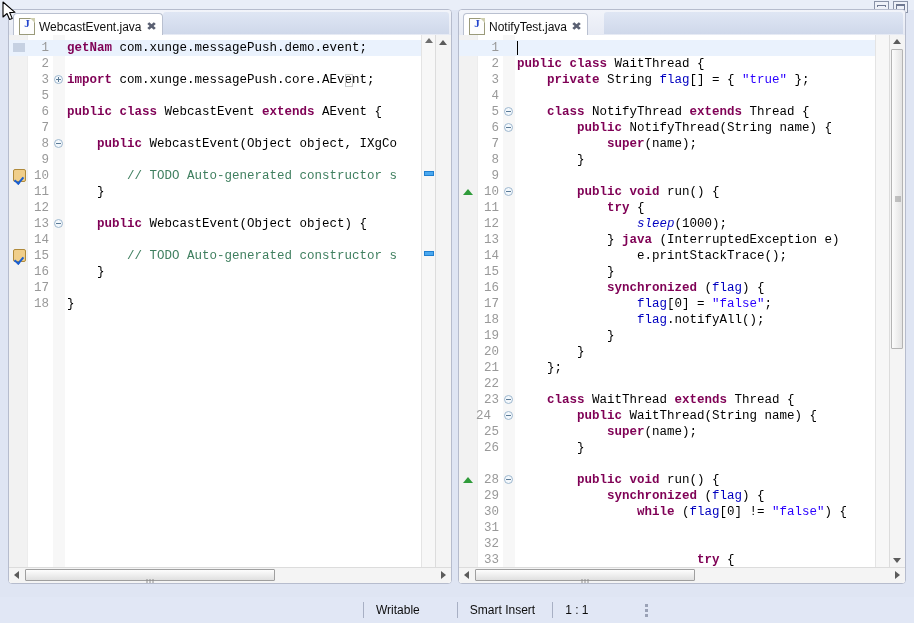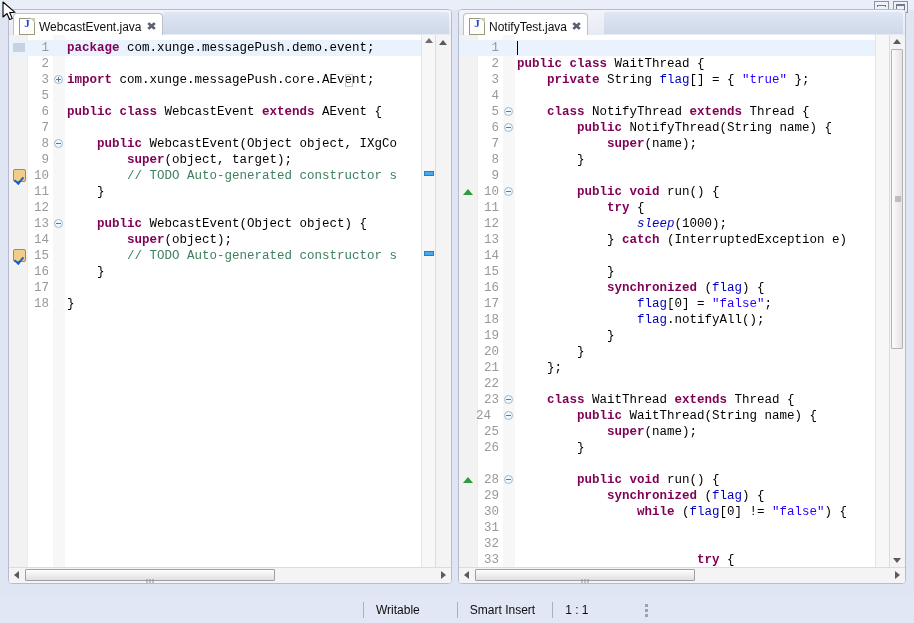--- a/index.html
+++ b/index.html
@@ -278,33 +278,33 @@
         <span class="tab-label">WebcastEvent.java</span>
         <span class="tab-close">✖</span>
       </div>
       <div class="tab-filler" style="left:154px;right:2px;"></div>
     </div>
 
     <div class="edbody">
       <div class="marker-col"></div>
       <div class="fold-col" style="left:44px;width:12px;"></div>
       <div class="codewrap" id="code-left">
-          <div class="coderow cur" style="top: 5px; position: absolute; left: 0px; right: 0px;"><span class="lnum" style="left: 14px;">1</span><span class="codetext" style="left: 58px;"><span class="kw">package</span><span class="pln"> com.xunge.messagePush.demo.event;</span></span></div>
+          <div class="coderow cur" style="top: 5px; position: absolute; left: 0px; right: 0px;"><span class="lnum" style="left: 14px;">1</span><span class="codetext" style="left: 58px;"><span class="kw">getNam</span><span class="pln"> com.xunge.messagePush.demo.event;</span></span></div>
           <div class="coderow" style="top: 21px; position: absolute; left: 0px; right: 0px;"><span class="lnum" style="left: 14px;">2</span><span class="codetext" style="left: 58px;"></span></div>
           <div class="coderow" style="top: 37px; position: absolute; left: 0px; right: 0px;"><span class="lnum" style="left: 14px;">3</span><span class="codetext" style="left: 58px;"><span class="kw">import</span><span class="pln"> com.xunge.messagePush.core.AEvent;</span></span><span class="fold plus" style="left: 45px; top: 3px;"></span><span class="eol-box" style="left: 336px; top: 2px;"></span></div>
           <div class="coderow" style="top: 53px; position: absolute; left: 0px; right: 0px;"><span class="lnum" style="left: 14px;">5</span><span class="codetext" style="left: 58px;"></span></div>
           <div class="coderow" style="top: 69px; position: absolute; left: 0px; right: 0px;"><span class="lnum" style="left: 14px;">6</span><span class="codetext" style="left: 58px;"><span class="kw">public class</span><span class="pln"> WebcastEvent </span><span class="kw">extends</span><span class="pln"> AEvent {</span></span></div>
           <div class="coderow" style="top: 85px; position: absolute; left: 0px; right: 0px;"><span class="lnum" style="left: 14px;">7</span><span class="codetext" style="left: 58px;"></span></div>
           <div class="coderow" style="top: 101px; position: absolute; left: 0px; right: 0px;"><span class="lnum" style="left: 14px;">8</span><span class="codetext" style="left: 58px;"><span class="pln">    </span><span class="kw">public</span><span class="pln"> WebcastEvent(Object object, IXgCo</span></span><span class="fold" style="left: 45px; top: 3px;"></span></div>
-          <div class="coderow" style="top: 117px; position: absolute; left: 0px; right: 0px;"><span class="lnum" style="left: 14px;">9</span><span class="codetext" style="left: 58px;"><span class="pln">        </span><span class="kw">super</span><span class="pln">(object, target);</span></span></div>
+          <div class="coderow" style="top: 117px; position: absolute; left: 0px; right: 0px;"><span class="lnum" style="left: 14px;">9</span></div>
           <div class="coderow" style="top: 133px; position: absolute; left: 0px; right: 0px;"><span class="lnum" style="left: 14px;">10</span><span class="codetext" style="left: 58px;"><span class="cmt">        // TODO Auto-generated constructor s</span></span><span class="todo-ico" style="left: 4px; top: 1px;"></span></div>
           <div class="coderow" style="top: 149px; position: absolute; left: 0px; right: 0px;"><span class="lnum" style="left: 14px;">11</span><span class="codetext" style="left: 58px;"><span class="pln">    }</span></span></div>
           <div class="coderow" style="top: 165px; position: absolute; left: 0px; right: 0px;"><span class="lnum" style="left: 14px;">12</span><span class="codetext" style="left: 58px;"></span></div>
           <div class="coderow" style="top: 181px; position: absolute; left: 0px; right: 0px;"><span class="lnum" style="left: 14px;">13</span><span class="codetext" style="left: 58px;"><span class="pln">    </span><span class="kw">public</span><span class="pln"> WebcastEvent(Object object) {</span></span><span class="fold" style="left: 45px; top: 3px;"></span></div>
-          <div class="coderow" style="top: 197px; position: absolute; left: 0px; right: 0px;"><span class="lnum" style="left: 14px;">14</span><span class="codetext" style="left: 58px;"><span class="pln">        </span><span class="kw">super</span><span class="pln">(object);</span></span></div>
+          <div class="coderow" style="top: 197px; position: absolute; left: 0px; right: 0px;"><span class="lnum" style="left: 14px;">14</span></div>
           <div class="coderow" style="top: 213px; position: absolute; left: 0px; right: 0px;"><span class="lnum" style="left: 14px;">15</span><span class="codetext" style="left: 58px;"><span class="cmt">        // TODO Auto-generated constructor s</span></span><span class="todo-ico" style="left: 4px; top: 1px;"></span></div>
           <div class="coderow" style="top: 229px; position: absolute; left: 0px; right: 0px;"><span class="lnum" style="left: 14px;">16</span><span class="codetext" style="left: 58px;"><span class="pln">    }</span></span></div>
           <div class="coderow" style="top: 245px; position: absolute; left: 0px; right: 0px;"><span class="lnum" style="left: 14px;">17</span><span class="codetext" style="left: 58px;"></span></div>
           <div class="coderow" style="top: 261px; position: absolute; left: 0px; right: 0px;"><span class="lnum" style="left: 14px;">18</span><span class="codetext" style="left: 58px;"><span class="pln">}</span></span></div>
           <span class="hl-box" style="left: 4px; top: 8px;"></span>
         </div>
       <div class="ovruler" id="ov-left" style="right:15px;width:14px;bottom:16px;">
           <span class="ov-mark" style="top: 136px;"></span>
           <span class="ov-mark" style="top: 216px;"></span>
           <span style="position: absolute; left: 3px; top: 3px; width: 0px; height: 0px; border-left: 4px solid transparent; border-right: 4px solid transparent; border-bottom: 5px solid rgb(110, 110, 110);"></span>
@@ -343,22 +343,22 @@
           <div class="coderow" style="top: 37px; position: absolute; left: 0px; right: 0px;"><span class="lnum" style="left: 14px;">3</span><span class="codetext" style="left: 58px;"><span class="pln">    </span><span class="kw">private</span><span class="pln"> String </span><span class="fld">flag</span><span class="pln">[] = { </span><span class="str">"true"</span><span class="pln"> };</span></span></div>
           <div class="coderow" style="top: 53px; position: absolute; left: 0px; right: 0px;"><span class="lnum" style="left: 14px;">4</span><span class="codetext" style="left: 58px;"></span></div>
           <div class="coderow" style="top: 69px; position: absolute; left: 0px; right: 0px;"><span class="lnum" style="left: 14px;">5</span><span class="codetext" style="left: 58px;"><span class="pln">    </span><span class="kw">class</span><span class="pln"> NotifyThread </span><span class="kw">extends</span><span class="pln"> Thread {</span></span><span class="fold" style="left: 45px; top: 3px;"></span></div>
           <div class="coderow" style="top: 85px; position: absolute; left: 0px; right: 0px;"><span class="lnum" style="left: 14px;">6</span><span class="codetext" style="left: 58px;"><span class="pln">        </span><span class="kw">public</span><span class="pln"> NotifyThread(String name) {</span></span><span class="fold" style="left: 45px; top: 3px;"></span></div>
           <div class="coderow" style="top: 101px; position: absolute; left: 0px; right: 0px;"><span class="lnum" style="left: 14px;">7</span><span class="codetext" style="left: 58px;"><span class="pln">            </span><span class="kw">super</span><span class="pln">(name);</span></span></div>
           <div class="coderow" style="top: 117px; position: absolute; left: 0px; right: 0px;"><span class="lnum" style="left: 14px;">8</span><span class="codetext" style="left: 58px;"><span class="pln">        }</span></span></div>
           <div class="coderow" style="top: 133px; position: absolute; left: 0px; right: 0px;"><span class="lnum" style="left: 14px;">9</span><span class="codetext" style="left: 58px;"></span></div>
           <div class="coderow" style="top: 149px; position: absolute; left: 0px; right: 0px;"><span class="lnum" style="left: 14px;">10</span><span class="codetext" style="left: 58px;"><span class="pln">        </span><span class="kw">public void</span><span class="pln"> run() {</span></span><span class="fold" style="left: 45px; top: 3px;"></span><span class="up-arrow" style="left: 4px; top: 5px;"></span></div>
           <div class="coderow" style="top: 165px; position: absolute; left: 0px; right: 0px;"><span class="lnum" style="left: 14px;">11</span><span class="codetext" style="left: 58px;"><span class="pln">            </span><span class="kw">try</span><span class="pln"> {</span></span></div>
           <div class="coderow" style="top: 181px; position: absolute; left: 0px; right: 0px;"><span class="lnum" style="left: 14px;">12</span><span class="codetext" style="left: 58px;"><span class="pln">                </span><span class="stc">sleep</span><span class="pln">(1000);</span></span></div>
-          <div class="coderow" style="top: 197px; position: absolute; left: 0px; right: 0px;"><span class="lnum" style="left: 14px;">13</span><span class="codetext" style="left: 58px;"><span class="pln">            } </span><span class="kw">catch</span><span class="pln"> (InterruptedException e)</span></span></div>
-          <div class="coderow" style="top: 213px; position: absolute; left: 0px; right: 0px;"><span class="lnum" style="left: 14px;">14</span></div>
+          <div class="coderow" style="top: 197px; position: absolute; left: 0px; right: 0px;"><span class="lnum" style="left: 14px;">13</span><span class="codetext" style="left: 58px;"><span class="pln">            } </span><span class="kw">java</span><span class="pln"> (InterruptedException e)</span></span></div>
+          <div class="coderow" style="top: 213px; position: absolute; left: 0px; right: 0px;"><span class="lnum" style="left: 14px;">14</span><span class="codetext" style="left: 58px;"><span class="pln">                e.printStackTrace();</span></span></div>
           <div class="coderow" style="top: 229px; position: absolute; left: 0px; right: 0px;"><span class="lnum" style="left: 14px;">15</span><span class="codetext" style="left: 58px;"><span class="pln">            }</span></span></div>
           <div class="coderow" style="top: 245px; position: absolute; left: 0px; right: 0px;"><span class="lnum" style="left: 14px;">16</span><span class="codetext" style="left: 58px;"><span class="pln">            </span><span class="kw">synchronized</span><span class="pln"> (</span><span class="fld">flag</span><span class="pln">) {</span></span></div>
           <div class="coderow" style="top: 261px; position: absolute; left: 0px; right: 0px;"><span class="lnum" style="left: 14px;">17</span><span class="codetext" style="left: 58px;"><span class="pln">                </span><span class="fld">flag</span><span class="pln">[0] = </span><span class="str">"false"</span><span class="pln">;</span></span></div>
           <div class="coderow" style="top: 277px; position: absolute; left: 0px; right: 0px;"><span class="lnum" style="left: 14px;">18</span><span class="codetext" style="left: 58px;"><span class="pln">                </span><span class="fld">flag</span><span class="pln">.notifyAll();</span></span></div>
           <div class="coderow" style="top: 293px; position: absolute; left: 0px; right: 0px; padding-left: 36px;"><span class="lnum" style="left: 14px;">19</span><span class="codetext" style="left: 58px;"><span class="pln">            }</span></span></div>
           <div class="coderow" style="top: 309px; position: absolute; left: 0px; right: 0px;"><span class="lnum" style="left: 14px;">20</span><span class="codetext" style="left: 58px;"><span class="pln">        }</span></span></div>
           <div class="coderow" style="top: 325px; position: absolute; left: 0px; right: 0px;"><span class="lnum" style="left: 14px;">21</span><span class="codetext" style="left: 58px;"><span class="pln">    };</span></span></div>
           <div class="coderow" style="top: 341px; position: absolute; left: 0px; right: 0px;"><span class="lnum" style="left: 14px;">22</span><span class="codetext" style="left: 58px;"></span></div>
           <div class="coderow" style="top: 357px; position: absolute; left: 0px; right: 0px;"><span class="lnum" style="left: 14px;">23</span><span class="codetext" style="left: 58px;"><span class="pln">    </span><span class="kw">class</span><span class="pln"> WaitThread </span><span class="kw">extends</span><span class="pln"> Thread {</span></span><span class="fold" style="left: 45px; top: 3px;"></span></div>
           <div class="coderow" style="top: 373px; position: absolute; left: 0px; right: 0px;"><span class="lnum" style="left: 6px;">24</span><span class="codetext" style="left: 58px;"><span class="pln">        </span><span class="kw">public</span><span class="pln"> WaitThread(String name) {</span></span><span class="fold" style="left: 45px; top: 3px;"></span></div>

